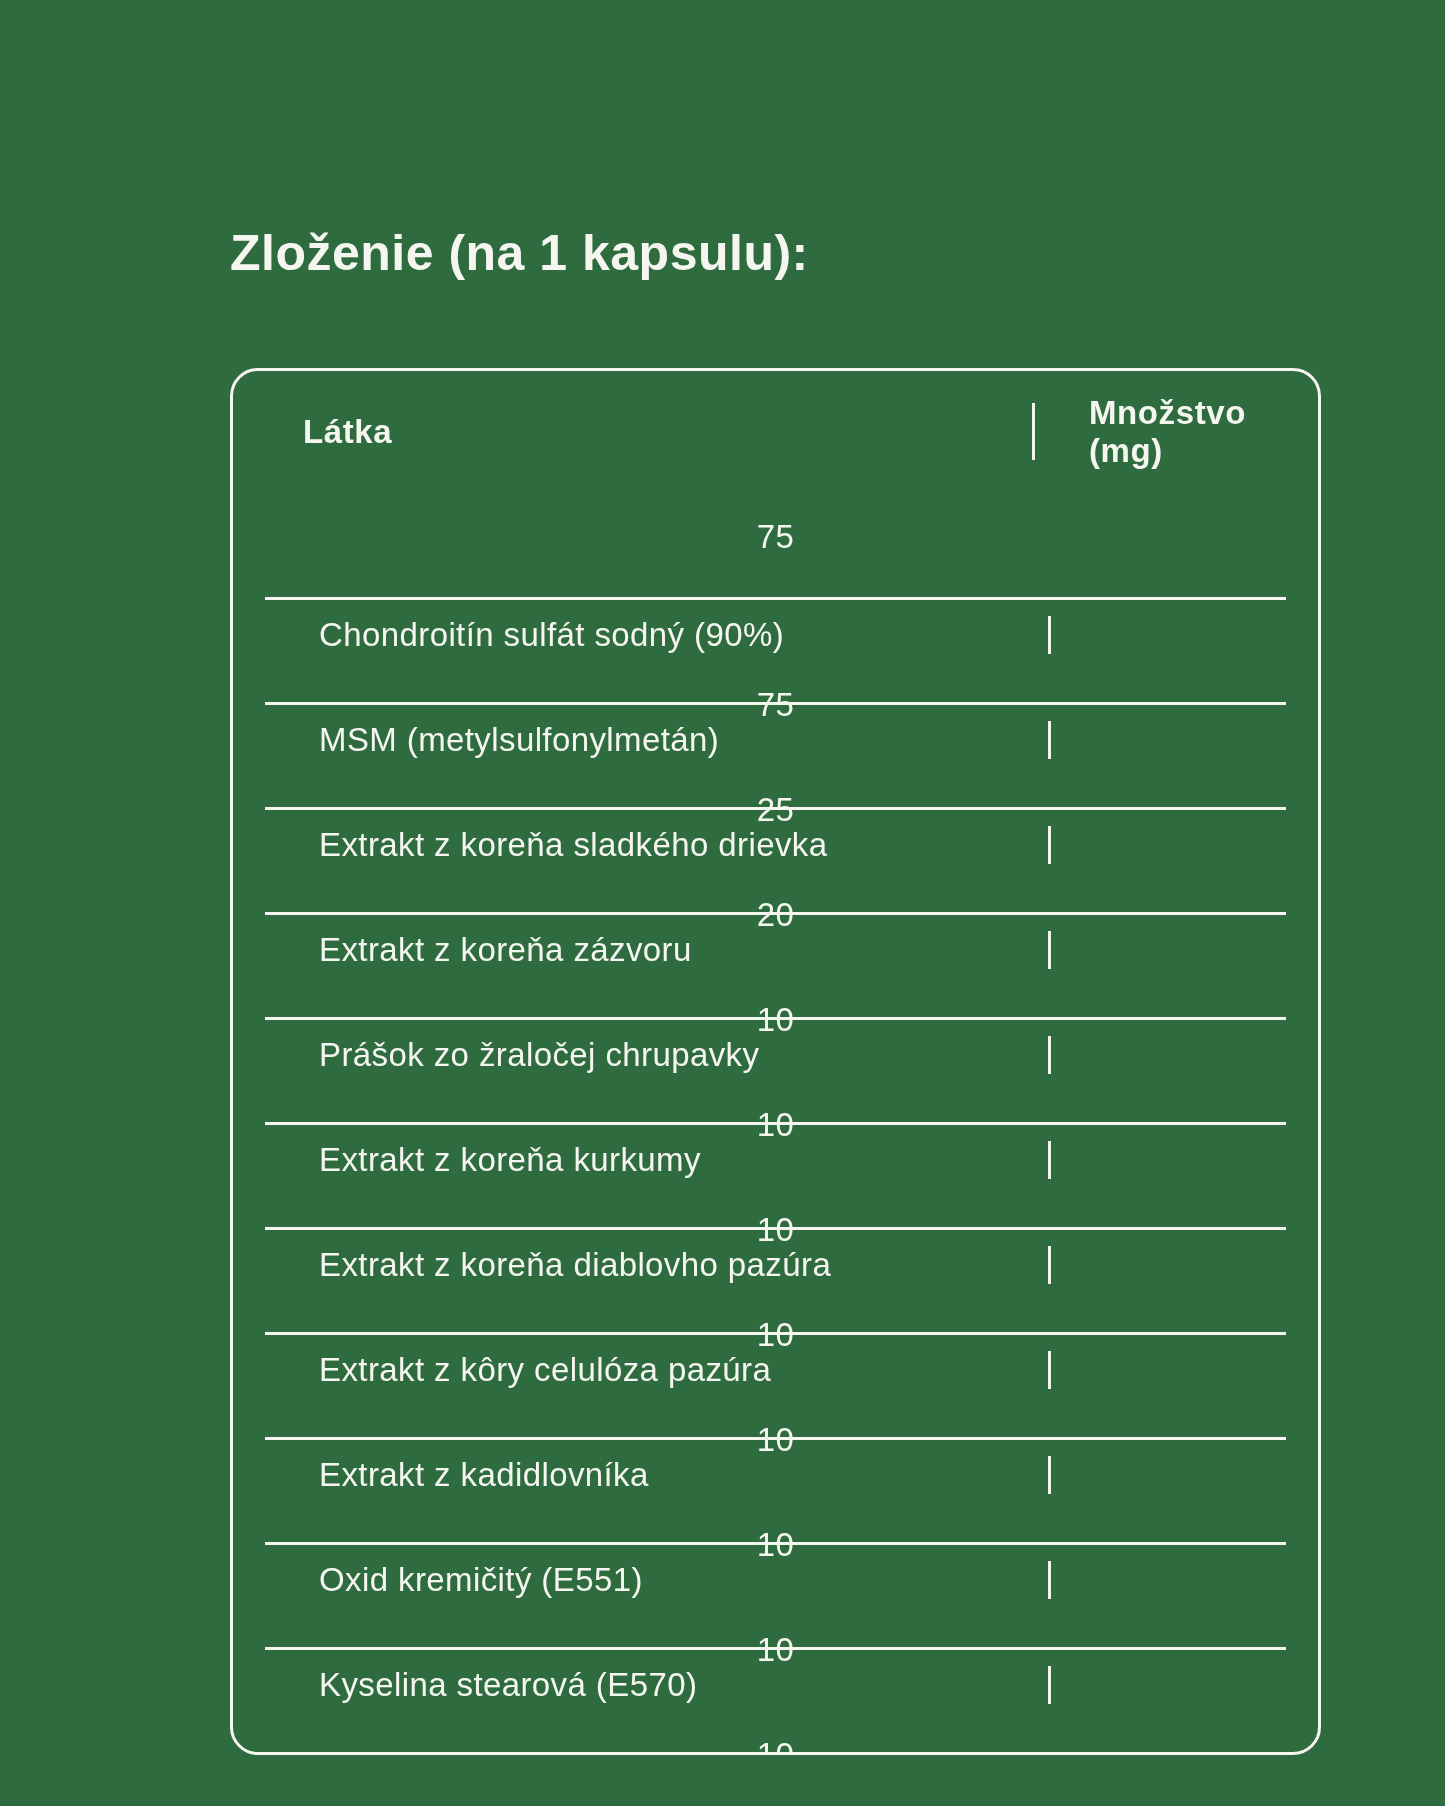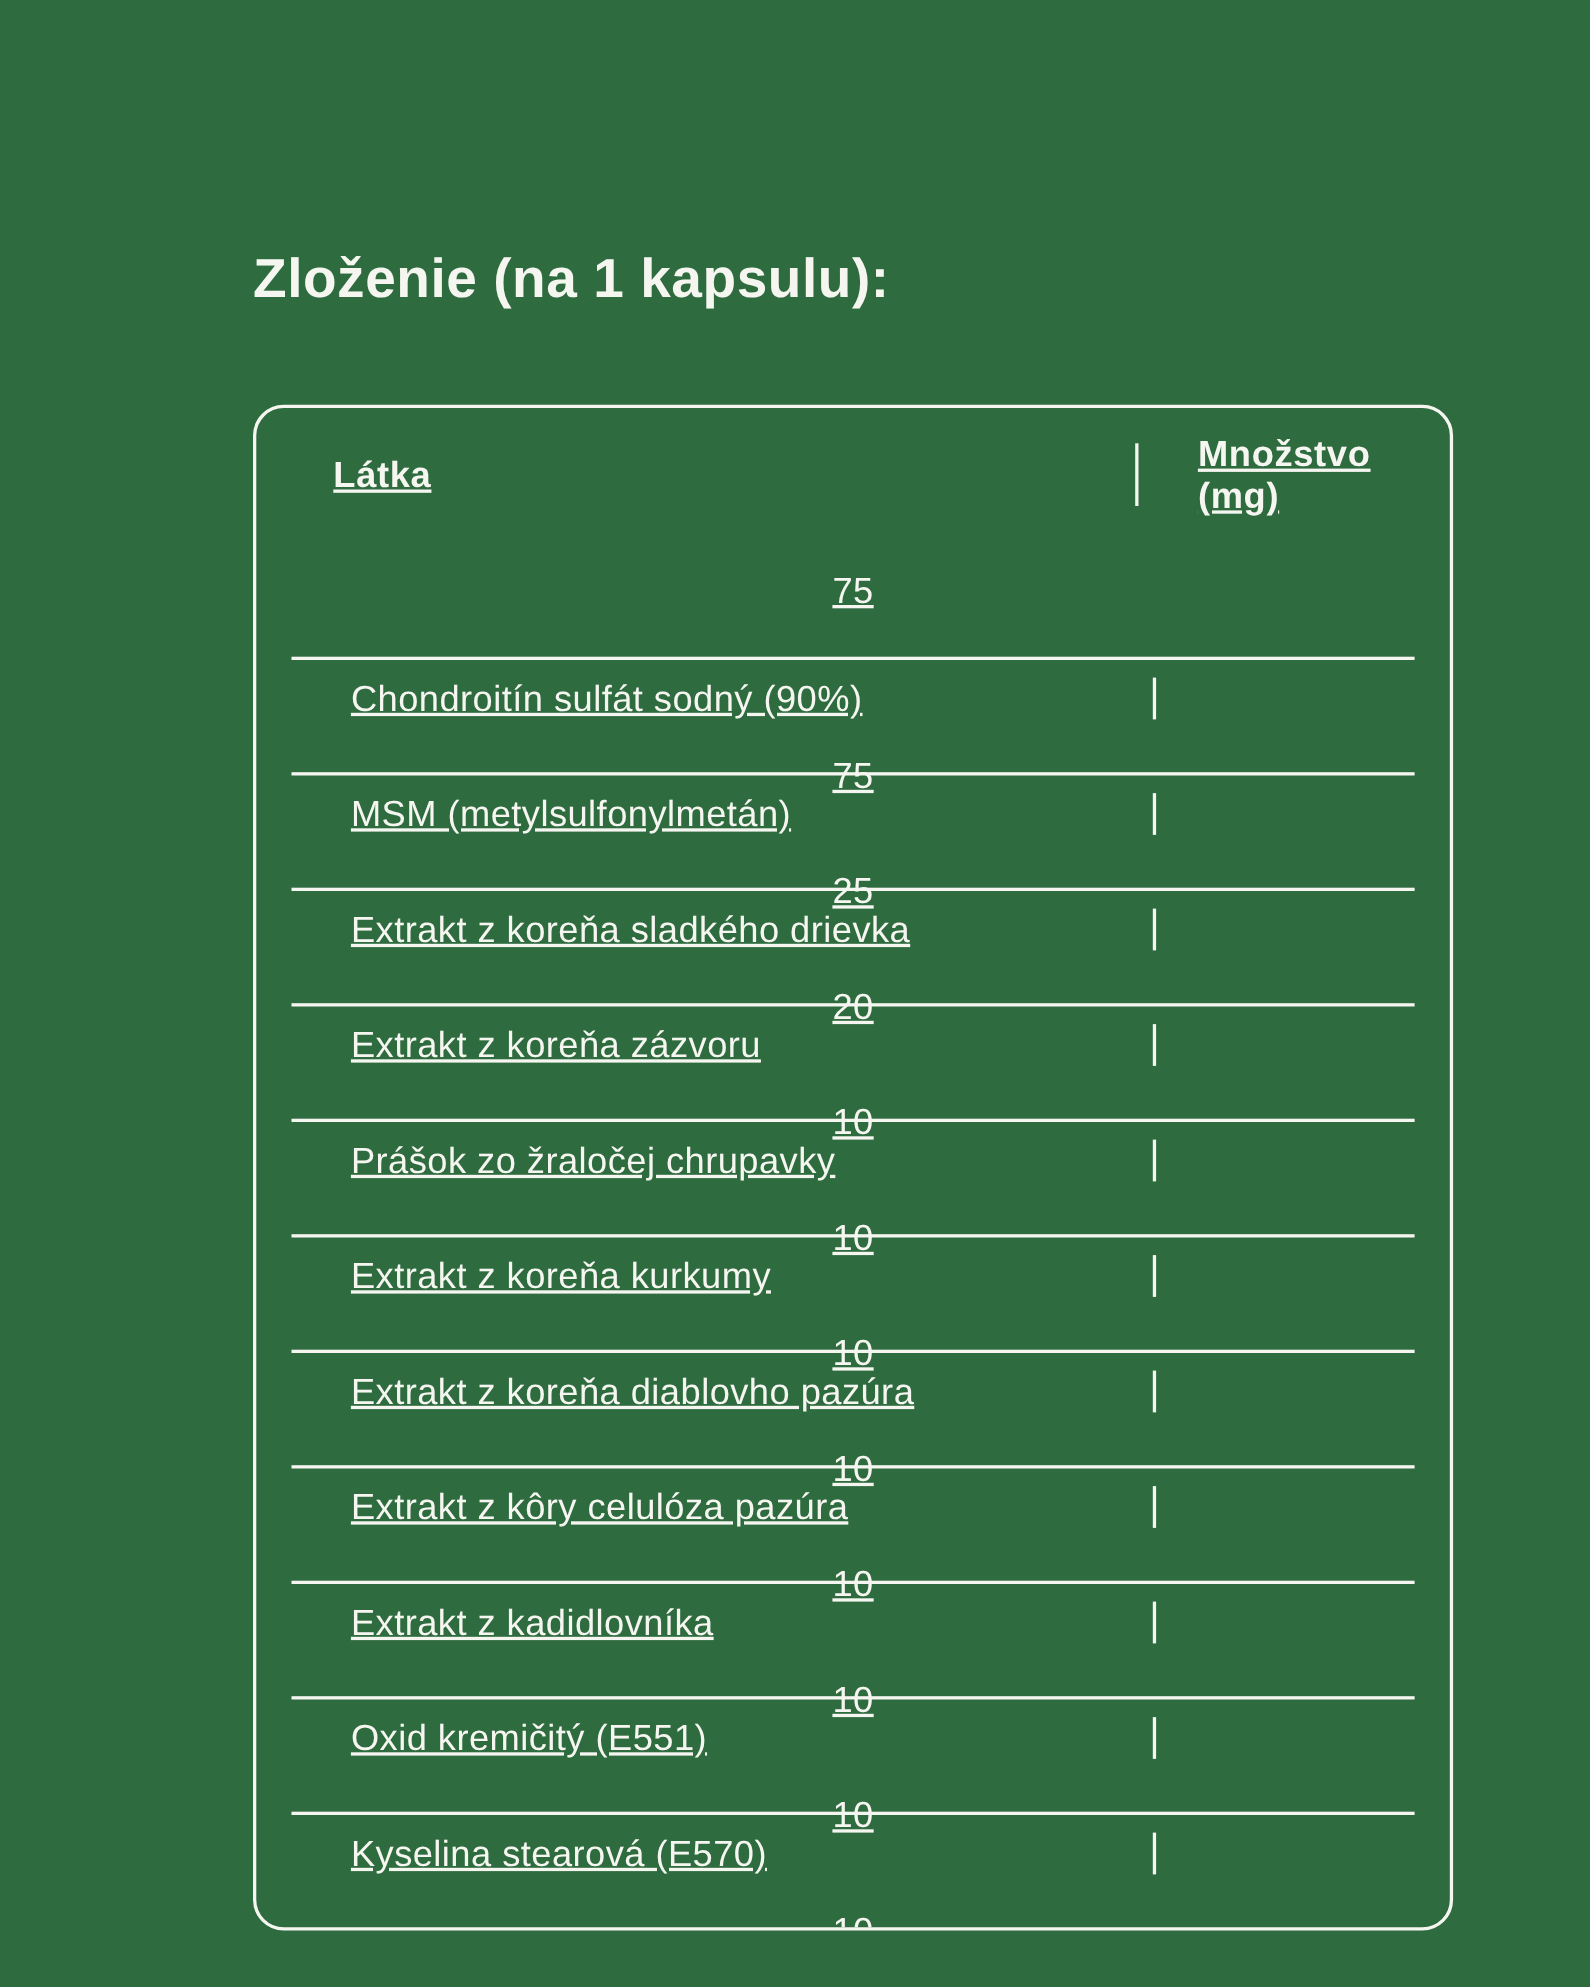--- a/index.html
+++ b/index.html
@@ -26,21 +26,20 @@
   }
   .ingredients-table {
     position: absolute;
     left: 182px;
     top: 320px;
     width: 1085px;
     border: 3px solid var(--fg);
     border-radius: 28px;
     overflow: hidden;
     color: var(--fg);
-    text-decoration: underline;
   }
   .row {
     display: flex;
     height: 89px;
     box-sizing: border-box;
   }
   .row + .row {
     border-top: 3px solid var(--fg);
     flex-direction: column;
   }

